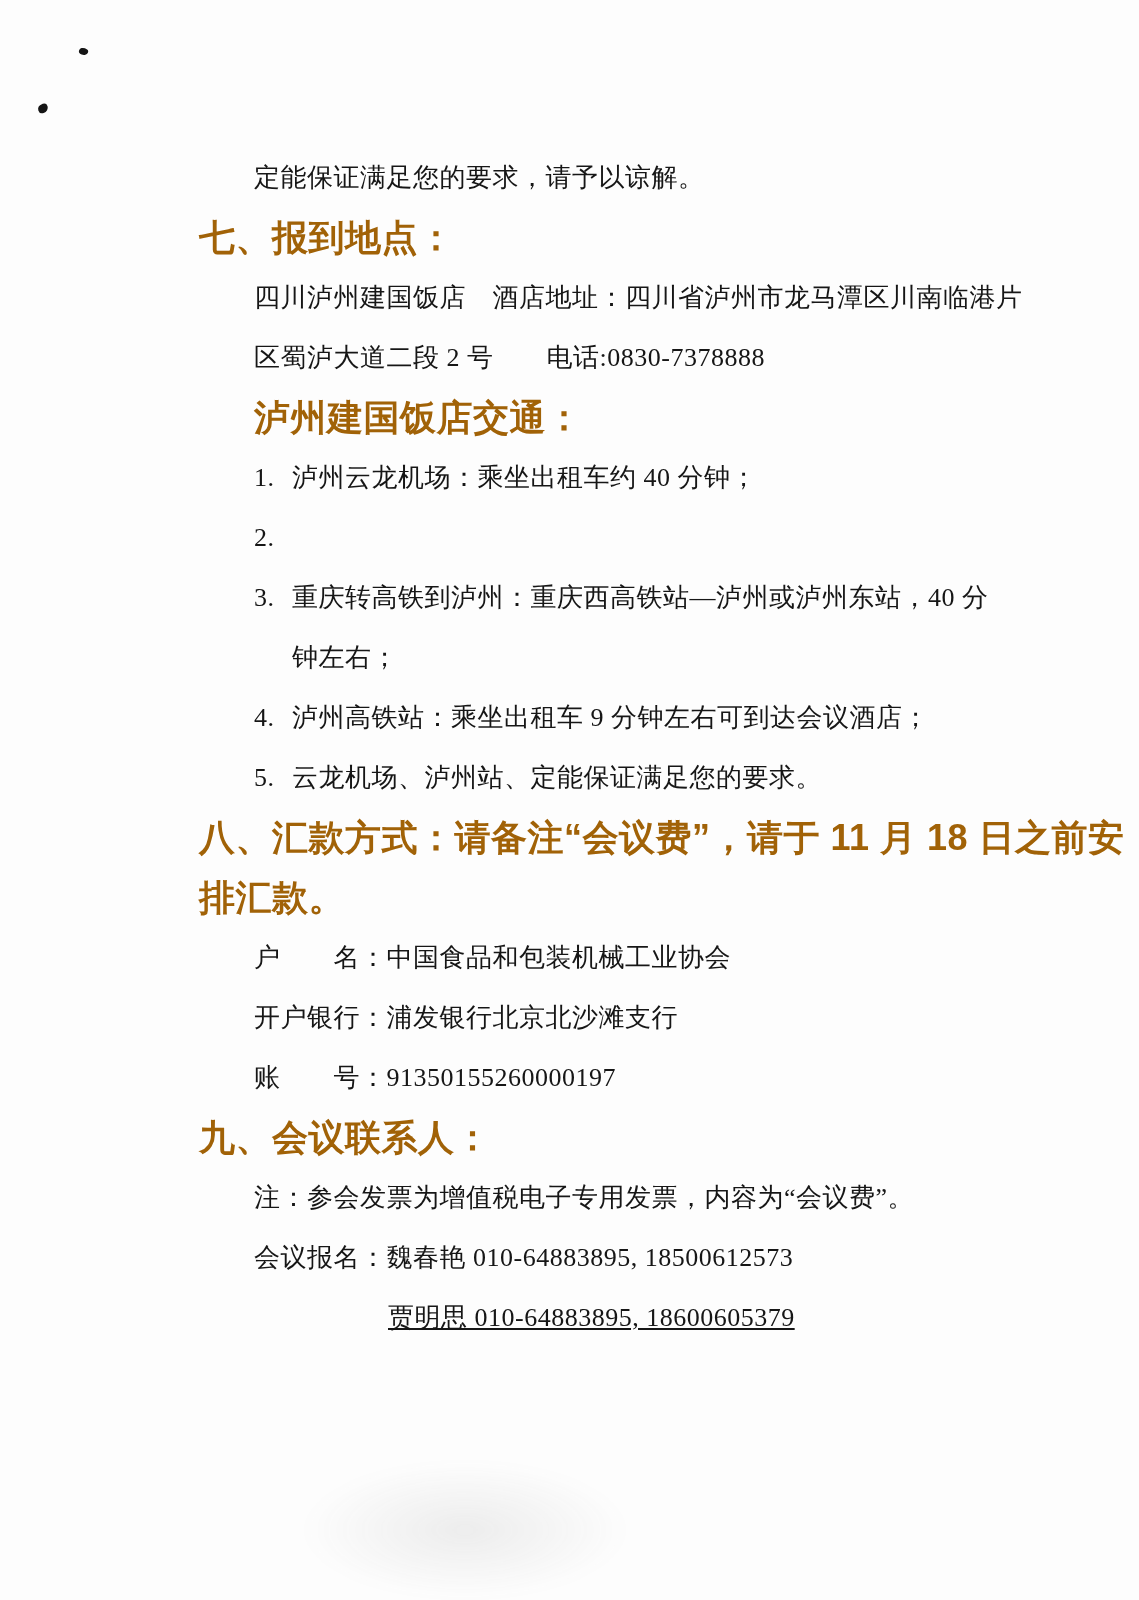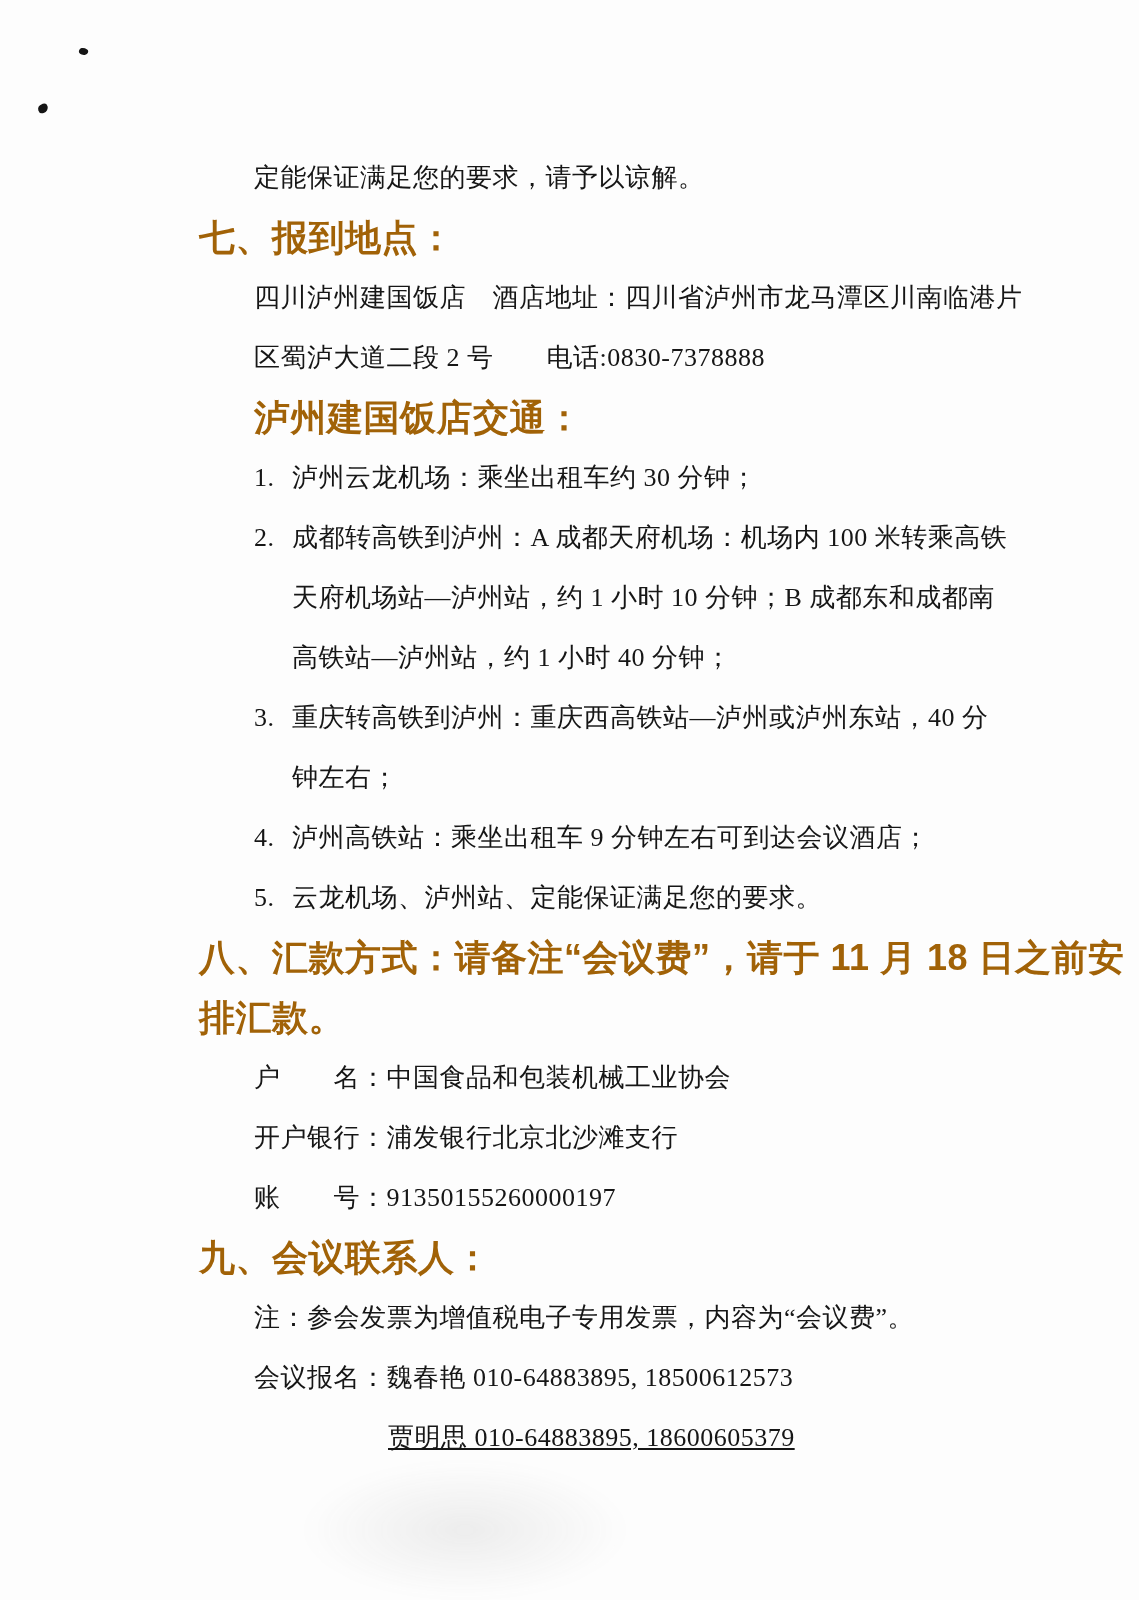--- a/index.html
+++ b/index.html
@@ -84,28 +84,25 @@
 
     <div class="line h indent-0">七、报到地点：</div>
 
     <div class="line indent-1">四川泸州建国饭店　酒店地址：四川省泸州市龙马潭区川南临港片
 区蜀泸大道二段 2 号　　电话:0830-7378888</div>
 
     <div class="line h indent-1">泸州建国饭店交通：</div>
 
     <div class="line list">
       <span class="num">1.</span>
-      <span class="txt">泸州云龙机场：乘坐出租车约 30 分钟；</span>
+      <span class="txt">泸州云龙机场：乘坐出租车约 40 分钟；</span>
     </div>
 
     <div class="line list">
       <span class="num">2.</span>
-      <span class="txt">成都转高铁到泸州：A 成都天府机场：机场内 100 米转乘高铁
-天府机场站—泸州站，约 1 小时 10 分钟；B 成都东和成都南
-高铁站—泸州站，约 1 小时 40 分钟；</span>
     </div>
 
     <div class="line list">
       <span class="num">3.</span>
       <span class="txt">重庆转高铁到泸州：重庆西高铁站—泸州或泸州东站，40 分
 钟左右；</span>
     </div>
 
     <div class="line list">
       <span class="num">4.</span>

